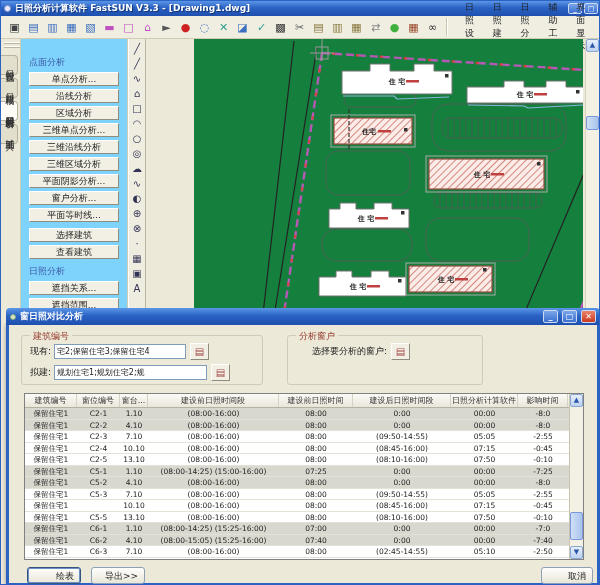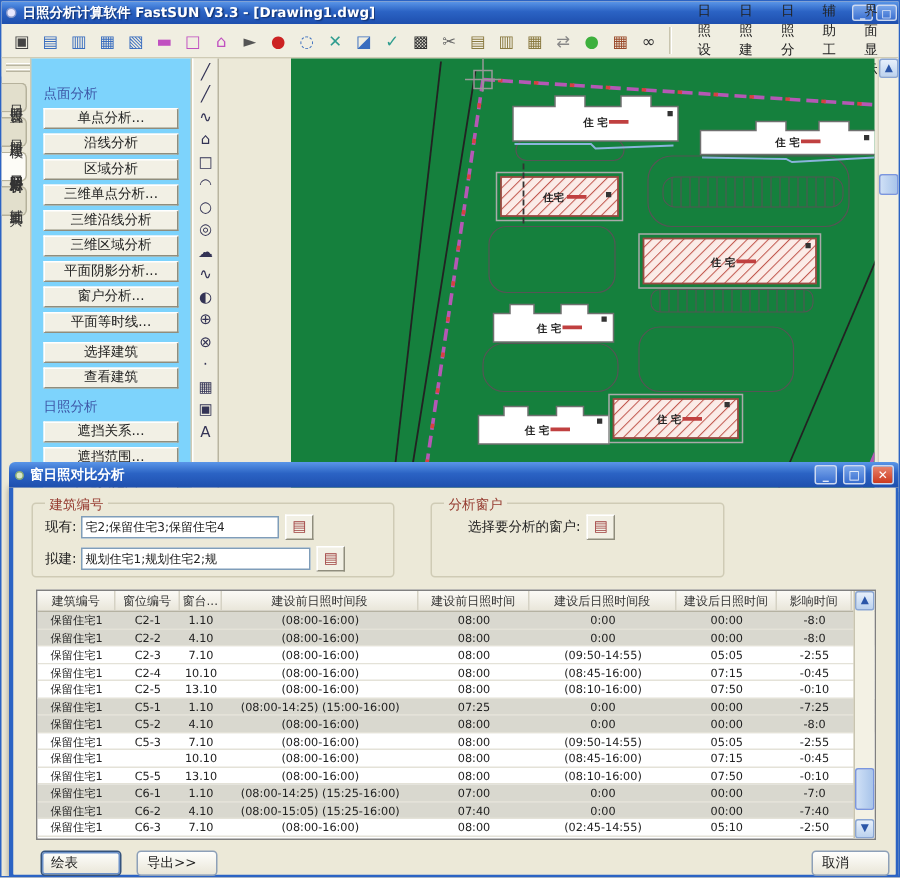--- a/index.html
+++ b/index.html
@@ -86,21 +86,21 @@
   #thead{display:flex;height:14px;background:linear-gradient(180deg,#fbfaf6,#e9e6da);border-bottom:1px solid #b5b2a2;}
   .th{font-size:8px;color:#333;text-align:center;line-height:13px;border-right:1px solid #d5d2c4;overflow:hidden;white-space:nowrap;flex:0 0 auto;}
   .tr{display:flex;height:11.5px;border-bottom:1px solid #e4e2d8;background:#fff;}
   .tr.shaded{background:#d9d8cf;}
   .td{font-size:7.5px;color:#222;text-align:center;line-height:11px;overflow:hidden;white-space:nowrap;flex:0 0 auto;}
   #tscroll{position:absolute;right:0;top:0;width:14px;height:165px;background:#f3f1e4;border-left:1px solid #c8c4b0;}
   #t-thumb{position:absolute;left:0px;top:118px;width:13px;height:28px;
     background:linear-gradient(90deg,#cfe0f6,#a8c4ea);border:1px solid #7a96df;border-radius:2px;}
   .sb-bottom{position:absolute;left:0;bottom:0;}
 
-  .xpbtn{position:absolute;height:17px;font-size:9px;line-height:15px;text-align:left;color:#222;
+  .xpbtn{position:absolute;height:17px;font-size:9px;line-height:15px;text-align:right;color:#222;
     background:linear-gradient(180deg,#fefefc,#e9e6d8);border:1px solid #8da0b8;border-radius:3px;}
   .xpbtn.default{box-shadow:inset 0 0 0 1px #6a90c8;border-color:#34537d;}
 </style>
 </head>
 <body>
 
 <div id="app">
 
   <div id="titlebar">
     <span id="title-icon"></span>
@@ -336,21 +336,21 @@
     </div>
 
     <div id="tablewrap">
       <div id="thead">
           <div class="th" style="width: 52px;">建筑编号</div>
           <div class="th" style="width: 43px;">窗位编号</div>
           <div class="th" style="width: 28px;">窗台...</div>
           <div class="th" style="width: 131px;">建设前日照时间段</div>
           <div class="th" style="width: 74px;">建设前日照时间</div>
           <div class="th" style="width: 98px;">建设后日照时间段</div>
-          <div class="th" style="width: 67px;">建设后日照时间</div>
+          <div class="th" style="width: 67px;">日照分析计算软件</div>
           <div class="th" style="width: 50px;">影响时间</div>
         </div>
       <div id="tbody">
           <div class="tr shaded">
             <div class="td" style="width: 52px;">保留住宅1</div>
             <div class="td" style="width: 43px;">C2-1</div>
             <div class="td" style="width: 28px;">1.10</div>
             <div class="td" style="width: 131px;">(08:00-16:00)</div>
             <div class="td" style="width: 74px;">08:00</div>
             <div class="td" style="width: 98px;">0:00</div>

